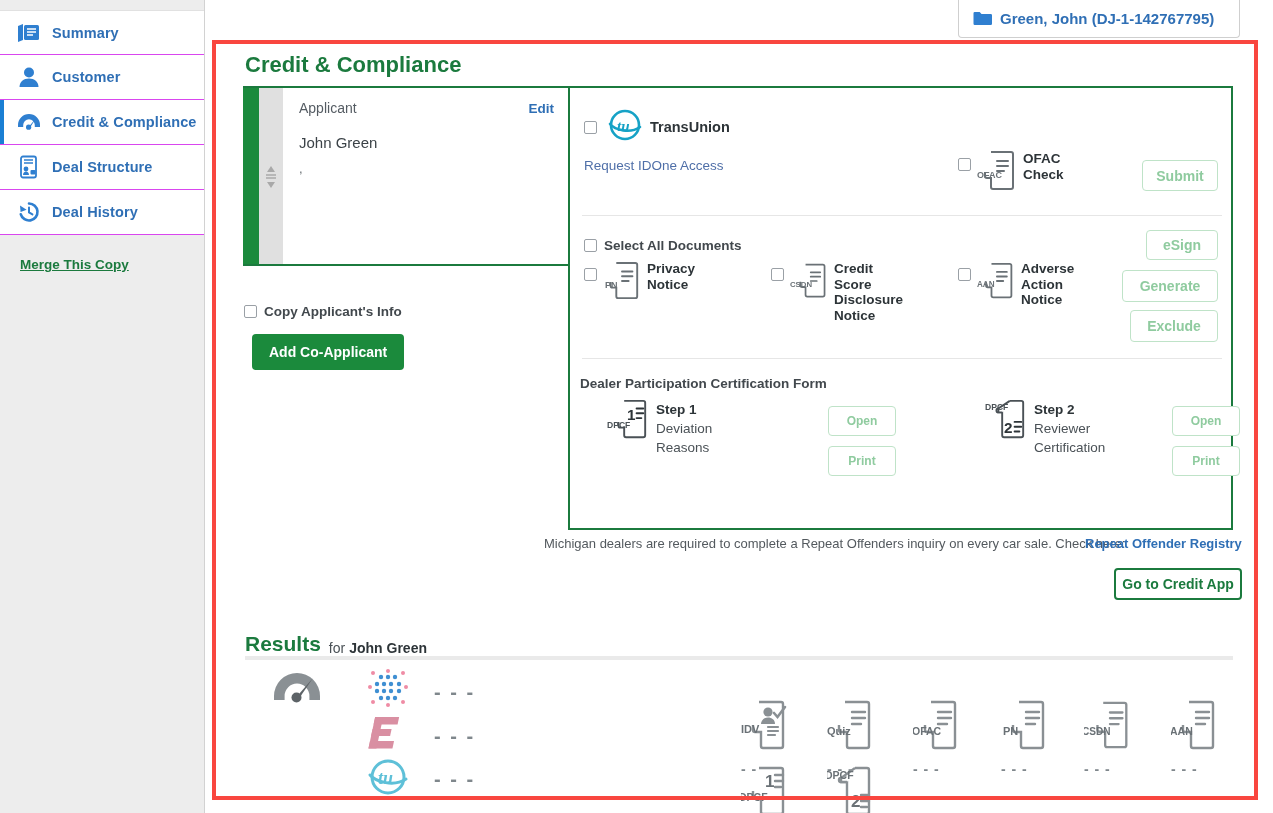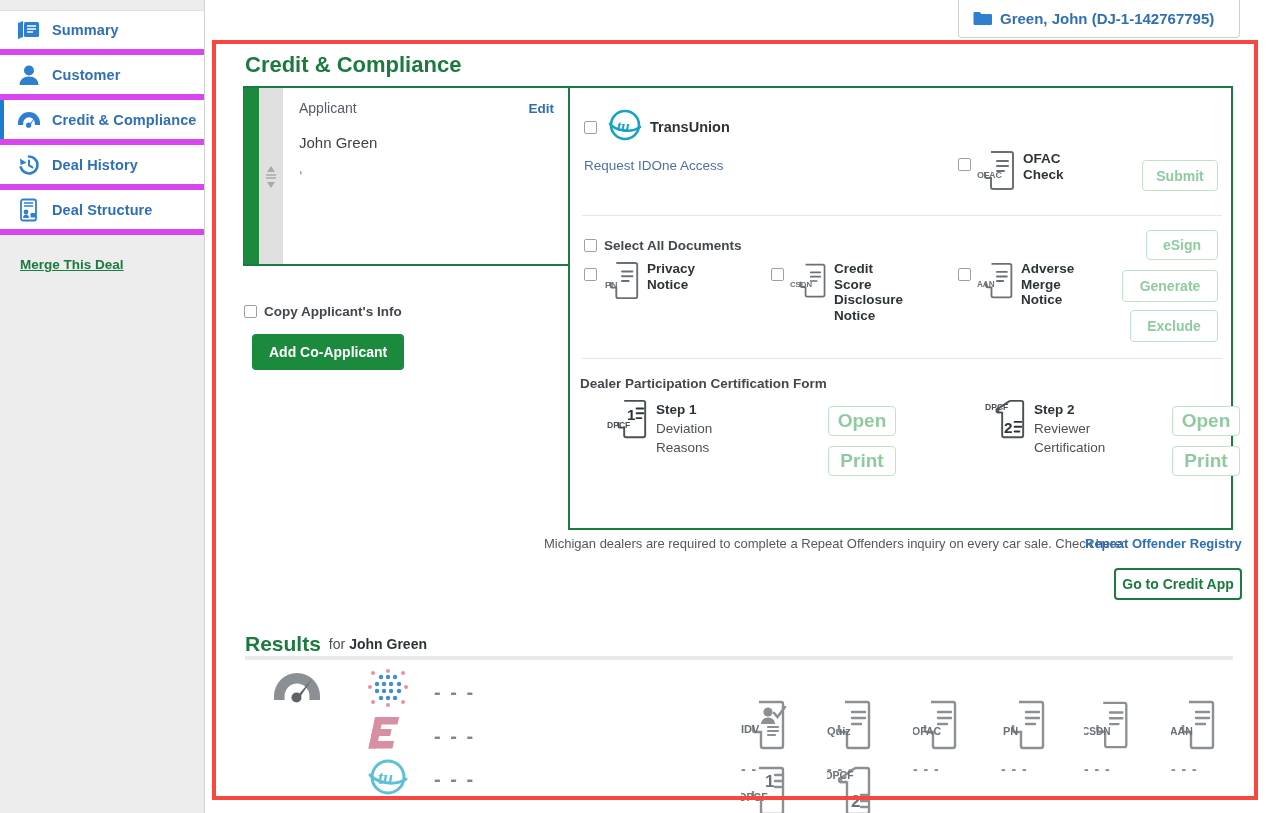--- a/index.html
+++ b/index.html
@@ -24,21 +24,21 @@
     width: 205px; height: 813px;
     background: #ededed;
     border-right: 1px solid #d2d2d2;
     box-sizing: border-box;
   }
   .nav-list { margin: 10px 0 0 0; padding: 0; }
   .nav-item {
     position: relative;
     height: 45px;
     background: #ffffff;
-    border-bottom: 6px solid #d946ef;
+    border-bottom: 1px solid #d946ef;
     display: flex;
     align-items: center;
     padding-left: 16px;
     box-sizing: border-box;
     cursor: pointer;
   }
   .nav-item.first { border-top: 1px solid #e1e1e1; }
   .nav-item.active::before {
     content: "";
     position: absolute; left: 0; top: 0; bottom: 0;
@@ -246,21 +246,21 @@
     background: #ffffff;
     color: #8fcb9f;
     border: 1px solid #bfe3c8;
     border-radius: 4px;
     font-size: 14px;
     font-weight: bold;
     font-family: "Liberation Sans", sans-serif;
     cursor: pointer;
     padding: 0;
   }
-  .btn-ghost.sm { width: 68px; height: 30px; font-size: 19px; }
+  .btn-ghost.sm { width: 68px; height: 30px; font-size: 12px; }
 
   .sel-all-row {
     position: absolute; left: 14px; top: 150px;
     display: flex; align-items: center; cursor: pointer;
   }
   .sel-all-row .lbl {
     margin-left: 7px; font-size: 13.5px; font-weight: bold; color: #42484d;
   }
 
   .doc-item {
@@ -311,21 +311,21 @@
 
   
   .results-divider {
     position: absolute;
     left: 29px; top: 612px;
     width: 988px; height: 4px;
     background: #eaeaea;
   }
   .results-title {
     position: absolute; left: 29px; top: 588px;
-    display: flex; align-items: center;
+    display: flex; align-items: flex-end;
   }
   .results-word { color: #1b7a3e; font-size: 21px; font-weight: bold; }
   .results-for { color: #4a5156; font-size: 14px; margin-left: 8px; }
   .results-name { color: #2d3438; font-size: 14px; font-weight: bold; margin-left: 4px; }
 
   .gauge-icon { position: absolute; left: 54px; top: 625px; }
 
   .bureau-row { position: absolute; display: flex; align-items: center; }
   .dashes {
     color: #7f878c; font-size: 20px; font-weight: bold; letter-spacing: 2px;
@@ -381,46 +381,46 @@
             <circle cx="12.6" cy="15.2" r="2.6" fill="#2f7fd0"></circle>
           </g>
             </svg>
         </span>
         <span class="nav-label">Credit &amp; Compliance</span>
       </div>
 
 
       <div class="nav-item">
         <span class="nav-icon">
-          <svg width="24" height="24" viewBox="0 0 24 24">
-            <path d="M12 3.5a8.5 8.5 0 1 1-8.2 10.8" fill="none" stroke="#2f7fd0" stroke-width="2.6" stroke-linecap="round"></path>
-            <path d="M3 5.5 L3.6 12 L9.6 9.8 Z" fill="#2f7fd0"></path>
-            <path d="M12 7.6v4.8l3.4 2" fill="none" stroke="#2f7fd0" stroke-width="2" stroke-linecap="round"></path>
-          </svg>
-        </span>
-        <span class="nav-label">Deal History</span>
-      </div>
-
-      <div class="nav-item">
-        <span class="nav-icon">
           <svg width="22" height="24" viewBox="0 0 22 24">
             <rect x="3" y="1.5" width="15" height="21" rx="2" fill="none" stroke="#2f7fd0" stroke-width="1.8"></rect>
             <g stroke="#2f7fd0" stroke-width="1.4">
                 <path d="M6 5h9M6 8h9"></path>
               </g>
             <circle cx="8" cy="14" r="2.4" fill="#2f7fd0"></circle>
             <path d="M5 20c0-2 1.4-3.4 3-3.4s3 1.4 3 3.4z" fill="#2f7fd0"></path>
             <rect x="12.5" y="15" width="5" height="4.5" rx="1" fill="#2f7fd0"></rect>
           </svg>
         </span>
         <span class="nav-label">Deal Structure</span>
       </div>
 
-    </div>
-    <a class="merge-link">Merge This Deal</a>
+      <div class="nav-item">
+        <span class="nav-icon">
+          <svg width="24" height="24" viewBox="0 0 24 24">
+            <path d="M12 3.5a8.5 8.5 0 1 1-8.2 10.8" fill="none" stroke="#2f7fd0" stroke-width="2.6" stroke-linecap="round"></path>
+            <path d="M3 5.5 L3.6 12 L9.6 9.8 Z" fill="#2f7fd0"></path>
+            <path d="M12 7.6v4.8l3.4 2" fill="none" stroke="#2f7fd0" stroke-width="2" stroke-linecap="round"></path>
+          </svg>
+        </span>
+        <span class="nav-label">Deal History</span>
+      </div>
+
+    </div>
+    <a class="merge-link">Merge This Copy</a>
   </div>
 
   <div class="deal-chip">
     <span class="folder">
       <svg width="19" height="15" viewBox="0 0 19 15">
           <path d="M0.5 2.2a1.2 1.2 0 0 1 1.2-1.2h5l1.8 2h9.3a1.2 1.2 0 0 1 1.2 1.2v8.6a1.2 1.2 0 0 1-1.2 1.2H1.7A1.2 1.2 0 0 1 .5 12.8z" fill="#2f7fd0"></path>
         </svg>
     </span>
     <span class="deal-chip-label">Green, John (DJ-1-142767795)</span>
   </div>
@@ -544,21 +544,21 @@
           <svg width="38" height="42" viewBox="0 0 42 42">
             <path d="M16 2h20a2 2 0 0 1 2 2v33a2 2 0 0 1-2 2H18a2 2 0 0 1-2-2V28h-4a2 2 0 0 1-2-2v-4" fill="#fff" stroke="#6a7176" stroke-width="2"></path>
             <g stroke="#6a7176" stroke-width="2" stroke-linecap="round">
                 <path d="M22 11h11M22 16h11M22 21h7"></path>
               </g>
             <text x="0" y="28" font-family="'Liberation Sans',sans-serif" font-size="9" font-weight="bold" fill="#6a7176">AAN</text>
           </svg>
         </span>
         <span class="doc-label">
           <span>Adverse</span><br>
-          <span>Merge</span><br>
+          <span>Action</span><br>
           <span>Notice</span>
         </span>
       </div>
 
       <button class="btn-ghost" style="left:576px; top:142px; width:72px; height:30px;">eSign</button>
       <button class="btn-ghost" style="left:552px; top:182px; width:96px; height:32px;">Generate</button>
       <button class="btn-ghost" style="left:560px; top:222px; width:88px; height:32px;">Exclude</button>
 
       <div class="hr-light" style="top:270px"></div>
 

